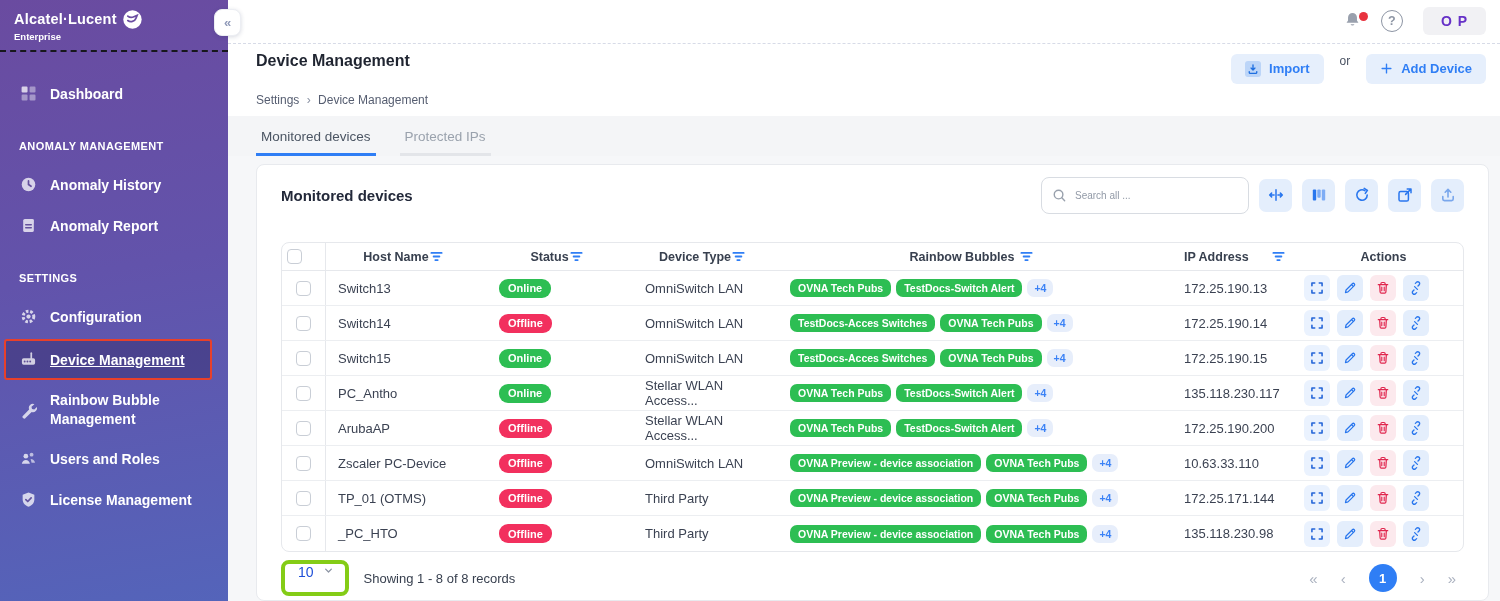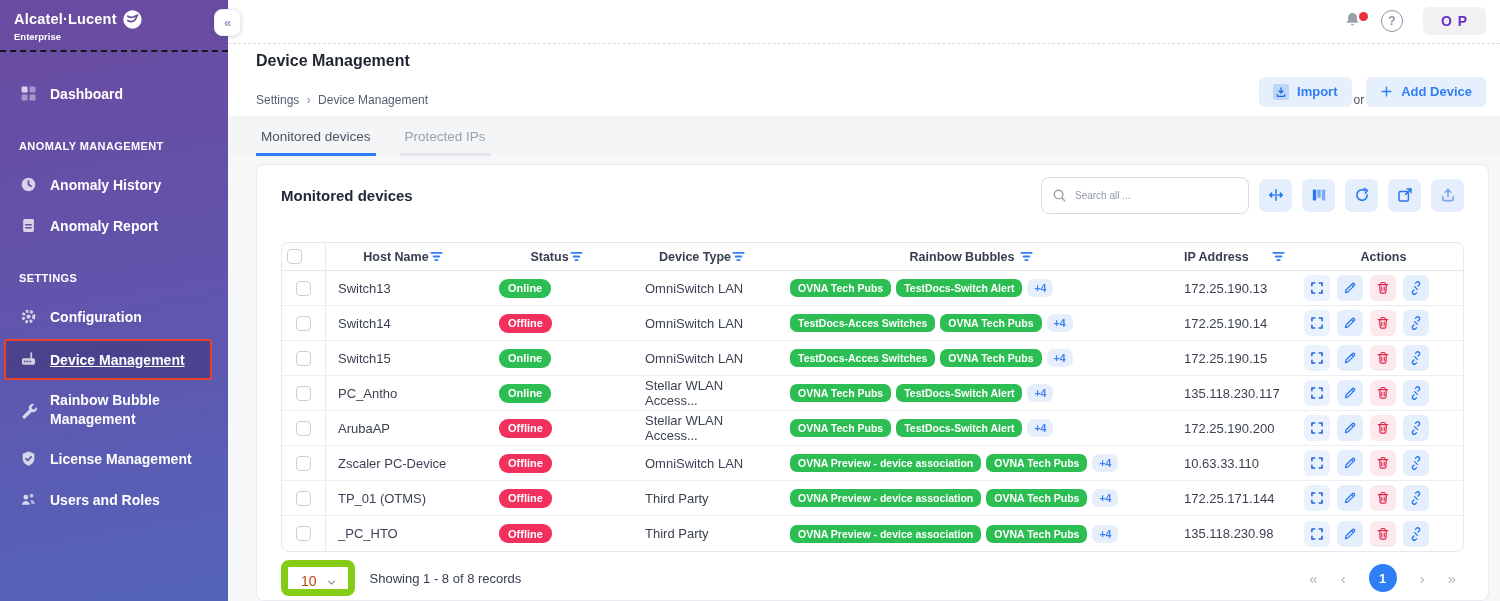--- a/index.html
+++ b/index.html
@@ -36,21 +36,21 @@
   .help-btn{width:22px;height:22px;border-radius:50%;border:1.6px solid #8d95a4;color:#8d95a4;font-size:12.5px;
     font-weight:700;display:flex;align-items:center;justify-content:center;cursor:pointer}
   .avatar{background:#f1f1f4;border-radius:6px;padding:6px 18px;color:#6631c7;font-weight:700;font-size:14px;
     letter-spacing:1px;cursor:pointer}
 
   .pagehead{background:#fff;padding:8px 14px 9px 28px;display:flex;justify-content:space-between}
   .pg-title{font-size:16px;font-weight:700;color:#1f2430}
   .crumbs{margin-top:23px;font-size:12px;color:#555d70}
   .crumb{cursor:pointer}
   .crumb-sep{color:#8b93a5;margin:0 4px}
-  .head-actions{display:flex;align-items:flex-end;gap:2px;margin-top:2px}
+  .head-actions{display:flex;align-items:flex-start;gap:16px;margin-top:2px}
   .btn-lite{display:flex;align-items:center;gap:8px;height:30px;padding:0 14px;border:none;border-radius:6px;
     background:#e6effc;color:#2f7ef5;font-weight:700;font-size:13px;font-family:inherit;cursor:pointer}
   .imp-ic{width:16px;height:16px;background:#bcd5f8;border-radius:3px;display:flex;align-items:center;justify-content:center;color:#1f6fe0}
   .or{font-size:12px;color:#4a5262}
 
   .tabstrip{background:#f4f5f7;height:48px;padding-left:28px;display:flex;gap:24px;align-items:flex-end}
   .tab{font-size:13.5px;padding:0 5px 9px;border-bottom:3px solid #e3e5e9;cursor:pointer;color:#9aa2ad}
   .tab.active{color:#4b5563;border-bottom-color:#2f7ef5}
 
   .content{flex:1;background:#f6f7f9;padding:8px 11px 0 28px}
@@ -85,22 +85,22 @@
   .bb{background:#2dbe53;color:#fff;font-size:10.5px;font-weight:700;padding:3px 8px;border-radius:7px;white-space:nowrap}
   .pm{background:#e7eefb;color:#3b82f6;font-size:10.5px;font-weight:700;padding:3px 7px;border-radius:7px;cursor:pointer}
   .ab{width:26px;height:26px;border:none;border-radius:6px;display:flex;align-items:center;justify-content:center;cursor:pointer}
   .ab.b{background:#e4eefc;color:#2876ee}
   .ab.x{background:#eaf2fe;color:#2465d8}
   .ab.r{background:#fce9ed;color:#e0264e}
 
   
   .pgrow{margin-top:6px;height:40px;display:flex;align-items:center;justify-content:space-between}
   .pg-left{display:flex;align-items:center;gap:15px}
-  .psize{display:flex;align-items:flex-end;gap:8px;border:7px solid #84cc16;border-radius:8px;background:#fff;
-    height:36px;padding:0 10px 0 13px;font-size:14px;color:#c2410c;cursor:pointer}
+  .psize{display:flex;align-items:flex-start;gap:8px;border:4px solid #84cc16;border-radius:8px;background:#fff;
+    height:36px;padding:0 10px 0 13px;font-size:14px;color:#1d4ed8;cursor:pointer}
   .psize .chev{color:#8d95a4;display:flex}
   .summary{font-size:13px;color:#38404f}
   .pg-right{display:flex;align-items:center;gap:23px;padding-right:8px}
   .pnav{font-size:15px;color:#aab1bf;cursor:pointer;background:none;border:none;font-family:inherit}
   .pcur{width:28px;height:28px;border-radius:50%;background:#2f7ef5;color:#fff;font-size:13px;font-weight:700;
     display:flex;align-items:center;justify-content:center;cursor:pointer}
 </style>
 </head>
 <body>
 
@@ -264,29 +264,29 @@
       <span class="lbl">Device Management</span>
     </div>
     <div class="sb-item two">
       <svg class="sbi" width="17" height="17">
           <use href="#i-wrench"></use>
         </svg>
       <span class="lbl">Rainbow Bubble Management</span>
     </div>
     <div class="sb-item">
       <svg class="sbi" width="17" height="17">
+          <use href="#i-users"></use>
+        </svg>
+      <span class="lbl">Users and Roles</span>
+    </div>
+    <div class="sb-item">
+      <svg class="sbi" width="17" height="17">
           <use href="#i-shield"></use>
         </svg>
       <span class="lbl">License Management</span>
-    </div>
-    <div class="sb-item">
-      <svg class="sbi" width="17" height="17">
-          <use href="#i-users"></use>
-        </svg>
-      <span class="lbl">Users and Roles</span>
     </div>
   </aside>
 
   <button class="collapse-btn">«</button>
 
   <div class="main">
 
     <div class="topbar">
       <span class="bell-wrap">
         <svg width="17" height="17">

